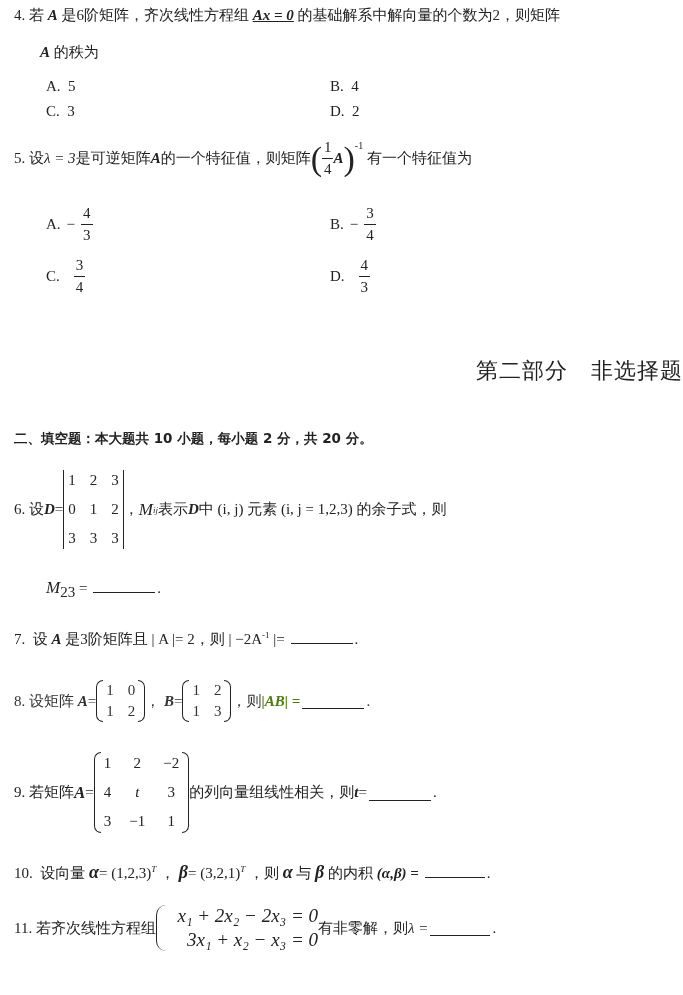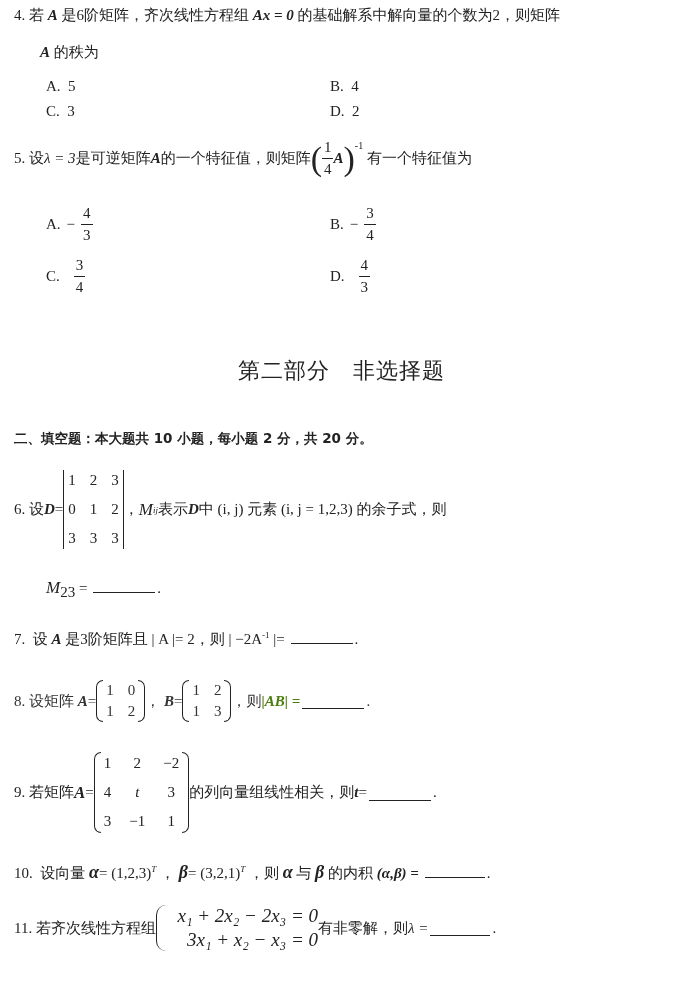--- a/index.html
+++ b/index.html
@@ -1,19 +1,19 @@
 <!DOCTYPE html>
 <html><head>
 <meta charset="utf-8">
 <style>
   html, body { margin:0; padding:0; background:#ffffff; }
   body { width:683px; height:995px; position:relative; overflow:hidden;
          font-family:"Liberation Serif","DejaVu Serif",serif; color:#222; font-size:15px; }
   .abs { position:absolute; white-space:nowrap; }
-  .b { font-weight:bold; font-style:italic; }
+  .b { font-weight:bold; font-style:italic;text-decoration:underline; }
   .bi { font-weight:bold; font-style:italic; }
   .it { font-style:italic; }
   .frac { display:inline-flex; flex-direction:column; align-items:center; vertical-align:middle; line-height:1; }
   .frac .num { padding:0 2px 3px; border-bottom:1px solid #222; }
   .frac .den { padding:3px 2px 0; }
   .blank { display:inline-block; border-bottom:1px solid #222; vertical-align:baseline; height:1px; margin:0 2px; }
   .title { font-family:"DejaVu Sans","Liberation Sans",sans-serif; font-size:22px; color:#222; letter-spacing:1px; }
   .sect { font-family:"DejaVu Sans","Liberation Sans",sans-serif; font-size:13.5px; font-weight:bold; color:#222; }
   .mat { display:inline-grid; vertical-align:middle; column-gap:14px; row-gap:4px; padding:0 6px; }
   .det { border-left:1px solid #222; border-right:1px solid #222; }
@@ -86,21 +86,21 @@
     </span>
 </div>
 <div class="abs" style="left:330px;top:258px;display:flex;align-items:center;gap:14px;">
   <span>D.</span>
   <span class="frac">
       <span class="num">4</span>
       <span class="den">3</span>
     </span>
 </div>
 
-<div class="abs title" style="left:0;width:683px;text-align:center;top:356px;">第二部分　非选择题</div>
+<div class="abs title" style="left:0;width:683px;text-align:right;top:356px;">第二部分　非选择题</div>
 
 <div class="abs sect" style="left:14px;top:430px;">二、填空题：本大题共 10 小题，每小题 2 分，共 20 分。</div>
 
 <div class="abs" style="left:14px;top:470px;display:flex;align-items:center;">
   <span>6.</span>&nbsp;
   <span>设</span>
   <span class="bi">D</span>
   <span>=</span>
   <div class="mat det" style="grid-template-columns:repeat(3,auto);row-gap:12px;padding:2px 4px;">
     <span class="cell">1</span>

